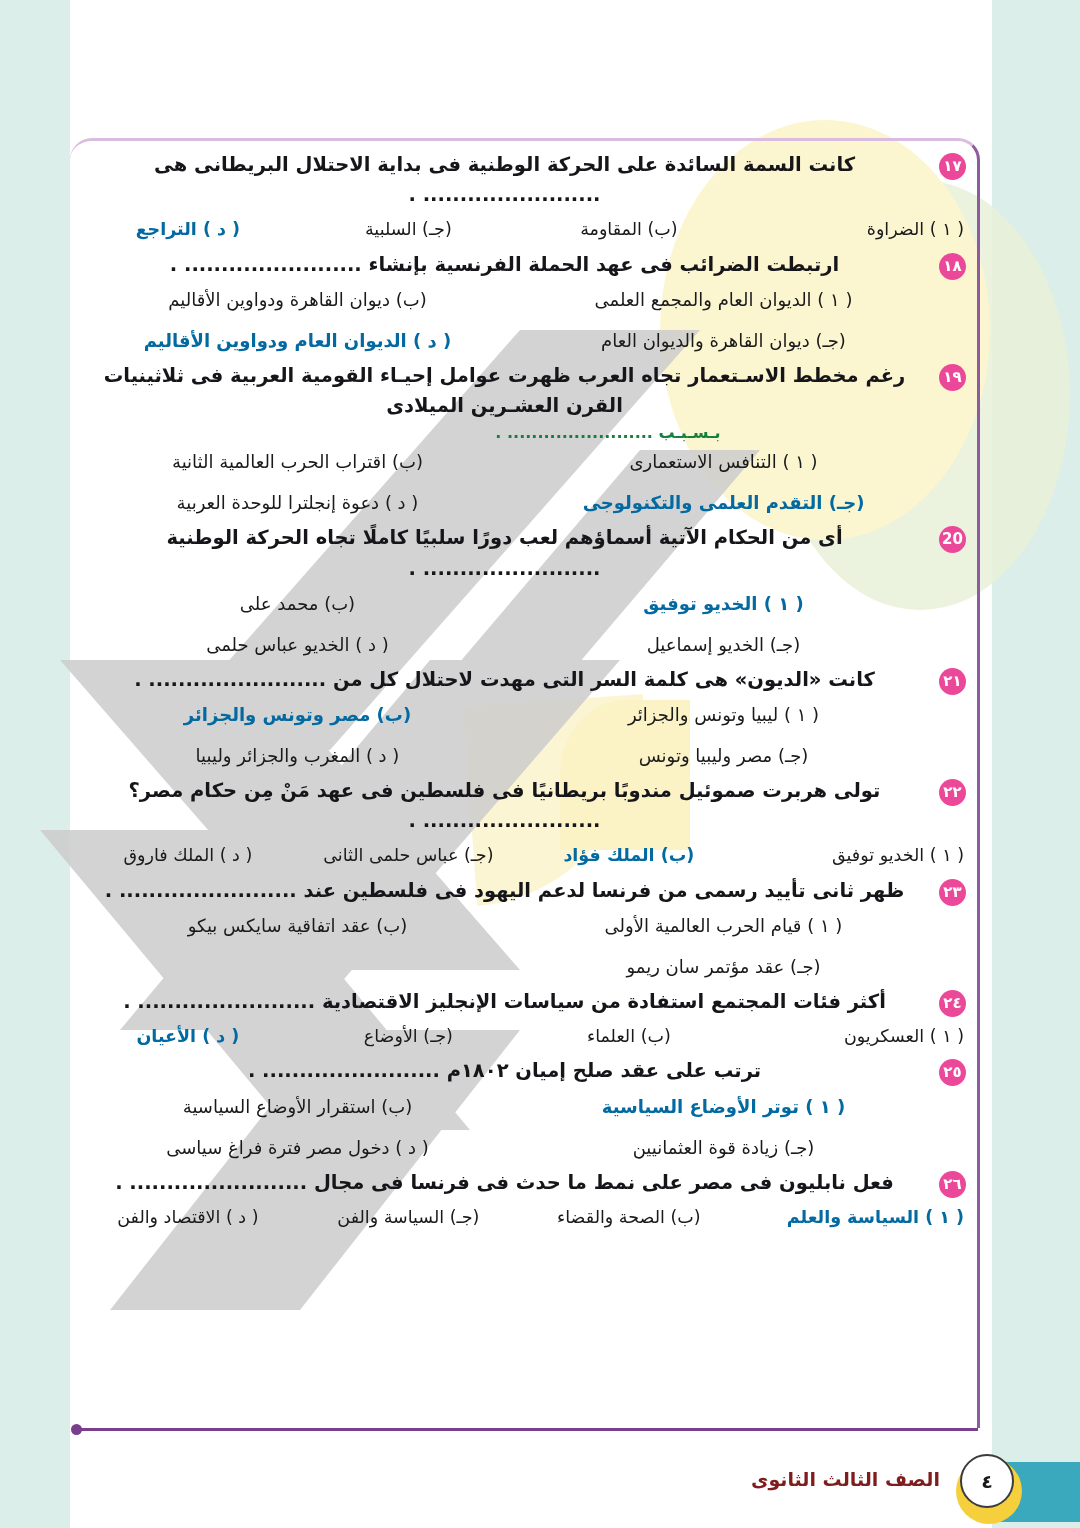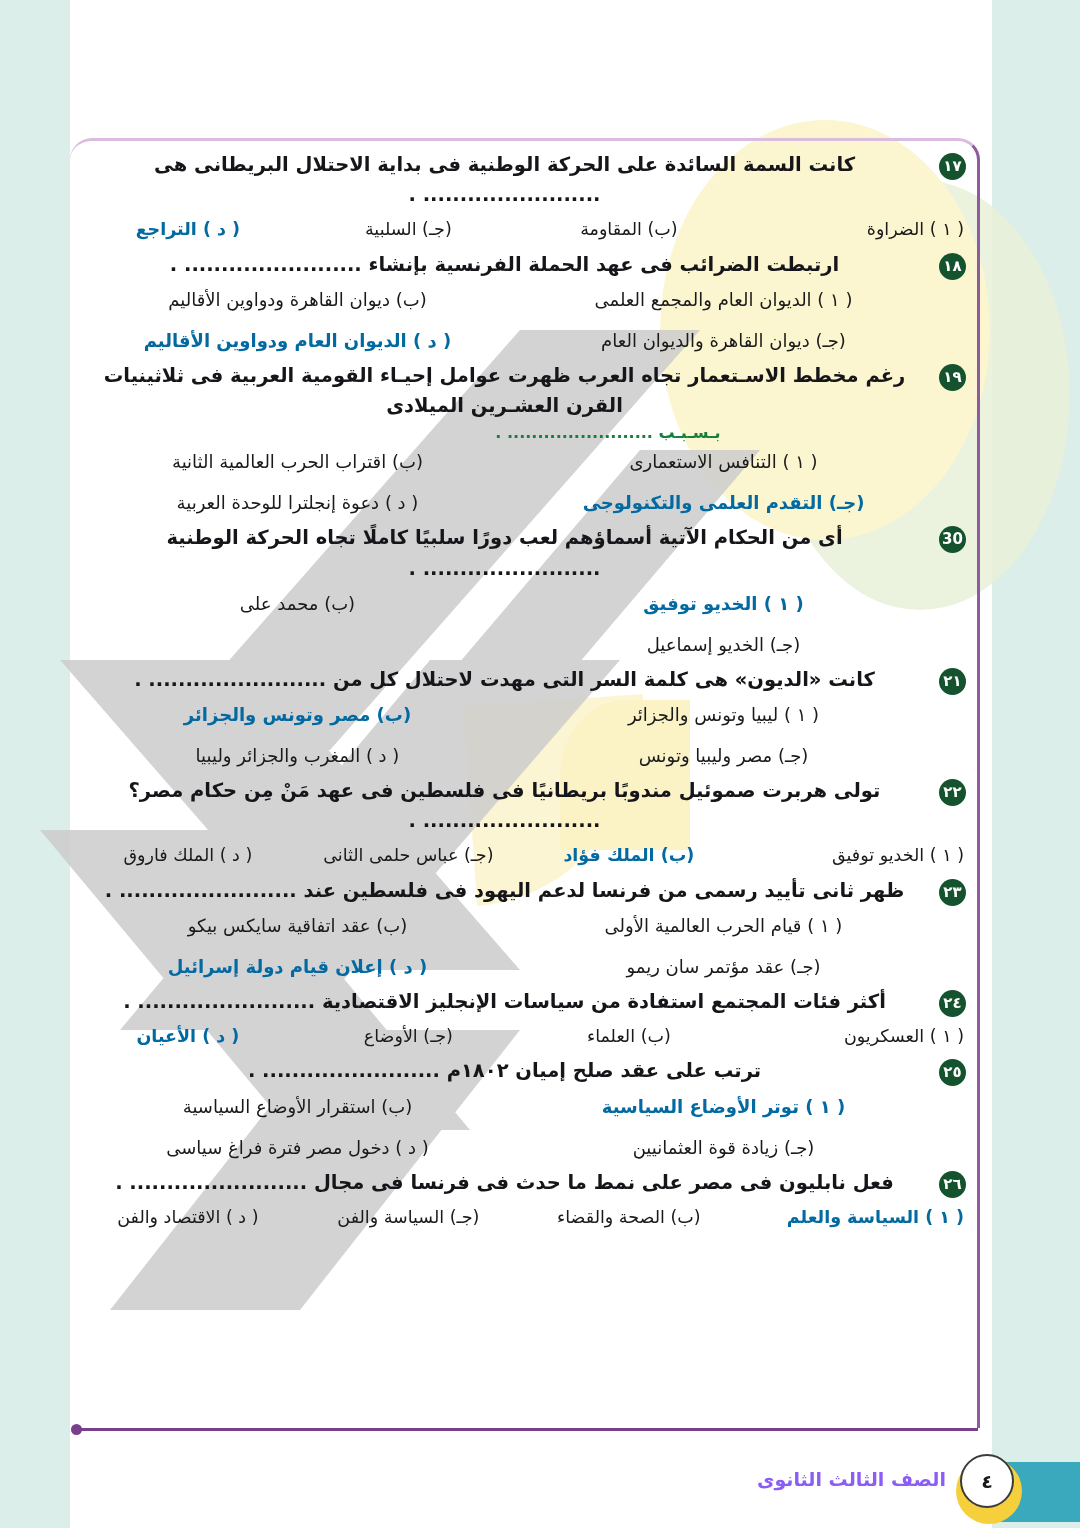--- a/index.html
+++ b/index.html
@@ -174,21 +174,21 @@
     font-size: 19.5px;
     font-weight: bold;
     color: #16161a;
     line-height: 1.55;
     padding-right: 2px;
   }
   .q-num {
     flex: 0 0 auto;
     width: 27px;
     height: 27px;
-    background: #14532d;
+    background: #ec4899;
     color: #fff;
     border-radius: 50%;
     font-size: 15px;
     font-weight: bold;
     display: flex;
     align-items: center;
     justify-content: center;
     margin-top: 3px;
     line-height: 1;
   }
@@ -274,25 +274,25 @@
     border: 2px solid #3b3b3b;
     display: flex;
     align-items: center;
     justify-content: center;
     font-size: 19px;
     font-weight: bold;
     color: #1a1a1a;
   }
   .grade-label {
     position: absolute;
-    right: 134px;
+    right: 140px;
     top: 16px;
     font-size: 19px;
     font-weight: bold;
-    color: #8b5cf6;
+    color: #7f1d1d;
     direction: rtl;
   }
 </style>
 </head>
 <body>
 
 <div class="page-bg"></div>
 <div class="mint-top"></div>
 <div class="mint-top-white"></div>
 <div class="mint-left"></div>
@@ -361,30 +361,31 @@
         <span class="opt o-b"><span>(ب)</span> <span>اقتراب الحرب العالمية الثانية</span></span>
       </div>
       <div class="opt-row-gap"></div>
       <div class="opts two pairA">
         <span class="opt o-a answer"><span>(جـ)</span> <span>التقدم العلمى والتكنولوجى</span></span>
         <span class="opt o-b"><span>( د )</span> <span>دعوة إنجلترا للوحدة العربية</span></span>
       </div>
     </div>
     <div class="q-block">
       <div class="q-head">
-        <span class="q-num">30</span>
+        <span class="q-num">20</span>
         <span class="q-text">أى من الحكام الآتية أسماؤهم لعب دورًا سلبيًا كاملًا تجاه الحركة الوطنية ........................ .</span>
       </div>
       <div class="opts two pairA">
         <span class="opt o-a answer"><span>( ١ )</span> <span>الخديو توفيق</span></span>
         <span class="opt o-b"><span>(ب)</span> <span>محمد على</span></span>
       </div>
       <div class="opt-row-gap"></div>
       <div class="opts two pairA">
         <span class="opt o-a"><span>(جـ)</span> <span>الخديو إسماعيل</span></span>
+        <span class="opt o-b"><span>( د )</span> <span>الخديو عباس حلمى</span></span>
       </div>
     </div>
     <div class="q-block">
       <div class="q-head">
         <span class="q-num">٢١</span>
         <span class="q-text">كانت «الديون» هى كلمة السر التى مهدت لاحتلال كل من ........................ .</span>
       </div>
       <div class="opts two pairA">
         <span class="opt o-a"><span>( ١ )</span> <span>ليبيا وتونس والجزائر</span></span>
         <span class="opt o-b answer"><span>(ب)</span> <span>مصر وتونس والجزائر</span></span>
@@ -412,21 +413,20 @@
         <span class="q-num">٢٣</span>
         <span class="q-text">ظهر ثانى تأييد رسمى من فرنسا لدعم اليهود فى فلسطين عند ........................ .</span>
       </div>
       <div class="opts two pairA">
         <span class="opt o-a"><span>( ١ )</span> <span>قيام الحرب العالمية الأولى</span></span>
         <span class="opt o-b"><span>(ب)</span> <span>عقد اتفاقية سايكس بيكو</span></span>
       </div>
       <div class="opt-row-gap"></div>
       <div class="opts two pairA">
         <span class="opt o-a"><span>(جـ)</span> <span>عقد مؤتمر سان ريمو</span></span>
-        <span class="opt o-b answer"><span>( د )</span> <span>إعلان قيام دولة إسرائيل</span></span>
       </div>
     </div>
     <div class="q-block">
       <div class="q-head">
         <span class="q-num">٢٤</span>
         <span class="q-text">أكثر فئات المجتمع استفادة من سياسات الإنجليز الاقتصادية ........................ .</span>
       </div>
       <div class="opts four tight">
         <span class="opt o-a"><span>( ١ )</span> <span>العسكريون</span></span>
         <span class="opt o-b"><span>(ب)</span> <span>العلماء</span></span>

